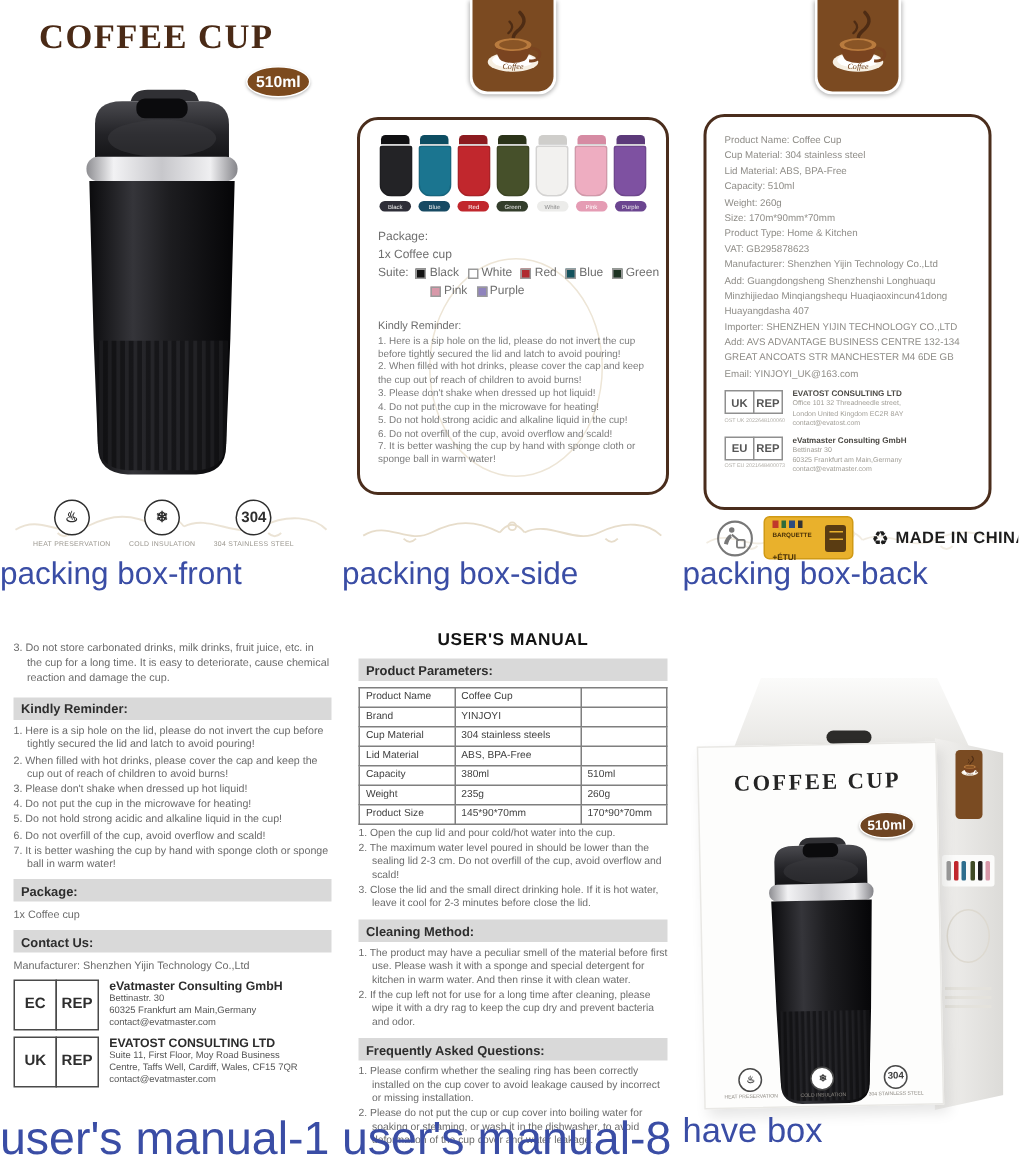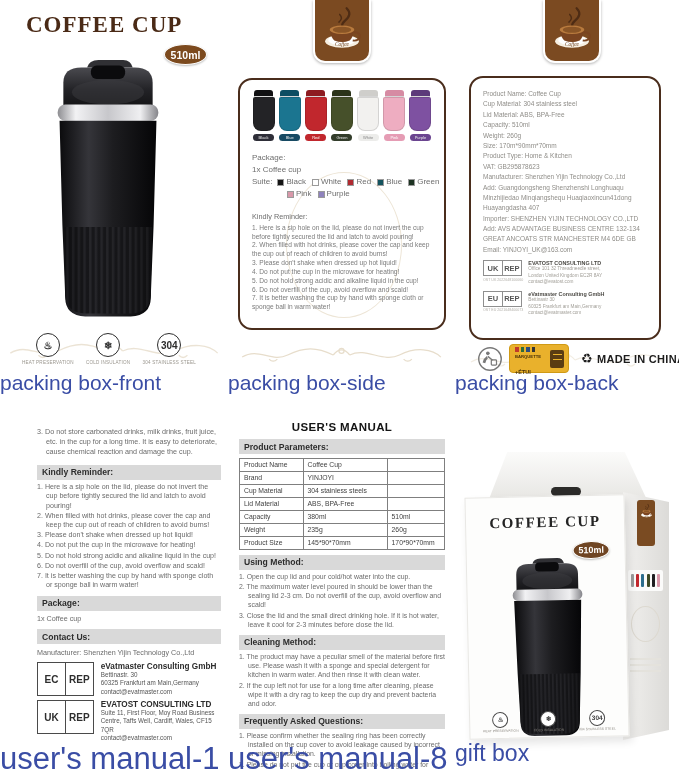--- a/index.html
+++ b/index.html
@@ -89,21 +89,21 @@
   .tl-text { position:absolute; left:5px; top:9px; color:#4a3208; line-height:1.2; }
   .tl1 { font-size:4.2px; font-weight:700; display:block; }
   .tl2 { font-size:5.5px; }
   .tl-bin { position:absolute; right:4px; top:5px; width:14px; height:18px; background:#5a3c12; border-radius:2px; }
   .tl-bin i { display:block; height:1.5px; background:#e9b12c; margin:3.5px 2.5px 0; }
   .made-in { display:flex; align-items:center; margin-left:12px; font-weight:700; font-size:11px;
     color:#1d1d1d; letter-spacing:.3px; white-space:nowrap; }
   .recyc { font-size:13px; margin-right:4px; font-weight:400; }
 
   
-  #p-m1 { left:0; top:400px; width:228px; height:371px; overflow:hidden;padding-left:28px; }
+  #p-m1 { left:0; top:400px; width:228px; height:371px; overflow:hidden; }
   .m1-body { padding:27px 7px 0 9px; }
   .mtext { font-size:7.2px; color:#6b6b6b; line-height:1.42; }
   .intro { margin-bottom:7px; padding-left:9px; text-indent:-9px; }
   .graybar { background:#d9d9d9; font-weight:700; font-size:8.6px; color:#2d2d2d;
     padding:2.5px 5px; margin:5px 0 3.5px; }
   .mitem { font-size:7.1px; color:#6b6b6b; line-height:1.3; padding-left:9px; text-indent:-9px; margin-bottom:1px; }
   .m1-rep { display:flex; margin-top:4px; }
   .m1-cells { display:flex; margin-right:7px; }
   .m1c { width:29px; height:34px; border:1.2px solid #4a4a4a; display:flex; align-items:center;
     justify-content:center; font-size:10px; font-weight:700; color:#2e2e2e; }
@@ -561,21 +561,20 @@
             <td class="c2">235g</td>
             <td class="c3">260g</td>
           </tr>
             <tr>
             <td class="c1">Product Size</td>
             <td class="c2">145*90*70mm</td>
             <td class="c3">170*90*70mm</td>
           </tr>
           </tbody>
       </table>
-      <div class="graybar">Using Method:</div>
       <div>
 
       <div class="mitem">1. Open the cup lid and pour cold/hot water into the cup.</div>
           <div class="mitem">2. The maximum water level poured in should be lower than the sealing lid 2-3 cm. Do not overfill of the cup, avoid overflow and scald!</div>
           <div class="mitem">3. Close the lid and the small direct drinking hole. If it is hot water, leave it cool for 2-3 minutes before close the lid.</div>
         </div>
       <div class="graybar">Cleaning Method:</div>
       <div>
 
       <div class="mitem">1. The product may have a peculiar smell of the material before first use. Please wash it with a sponge and special detergent for kitchen in warm water. And then rinse it with clean water.</div>
@@ -638,16 +637,16 @@
           <div class="feat-label">COLD INSULATION</div>
         </div>
           <div class="feature">
           <div class="feat-circle">
             <span class="feat-glyph">304</span>
           </div>
           <div class="feat-label">304 STAINLESS STEEL</div>
         </div>
         </div>
     </div>
-    <div class="caption">gift box</div>
+    <div class="caption">have box</div>
   </section>
 
 </div>
 
 </body></html>

